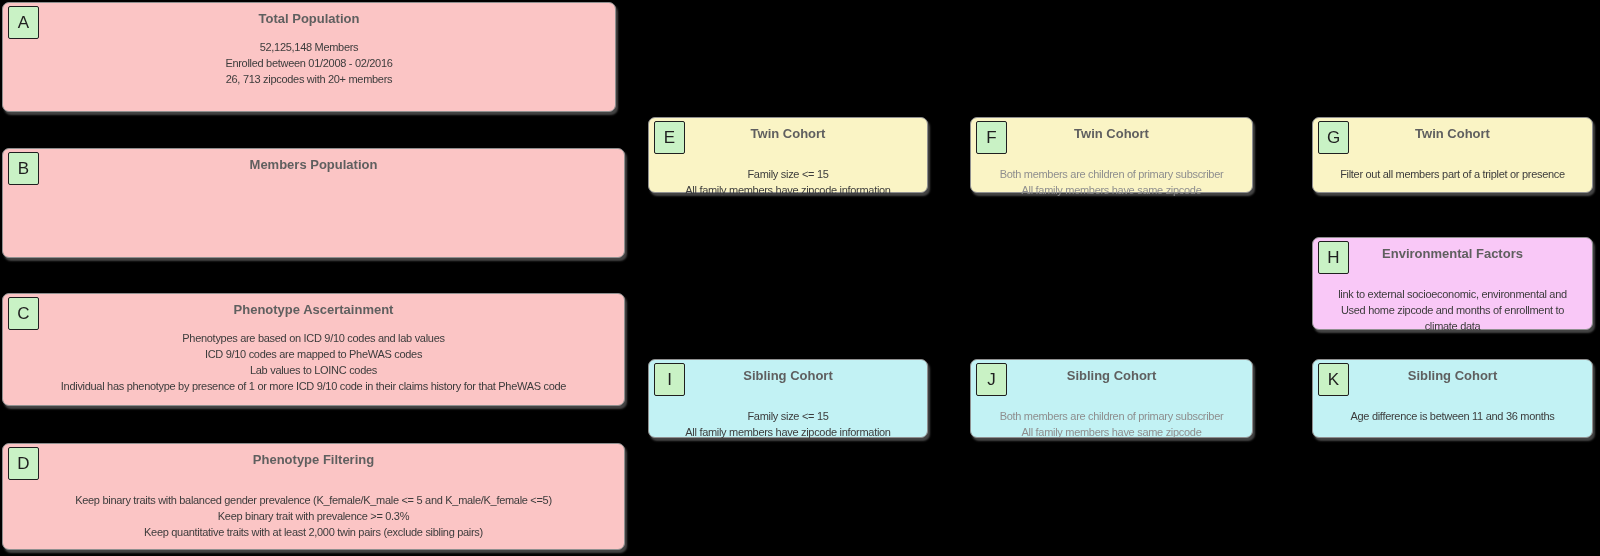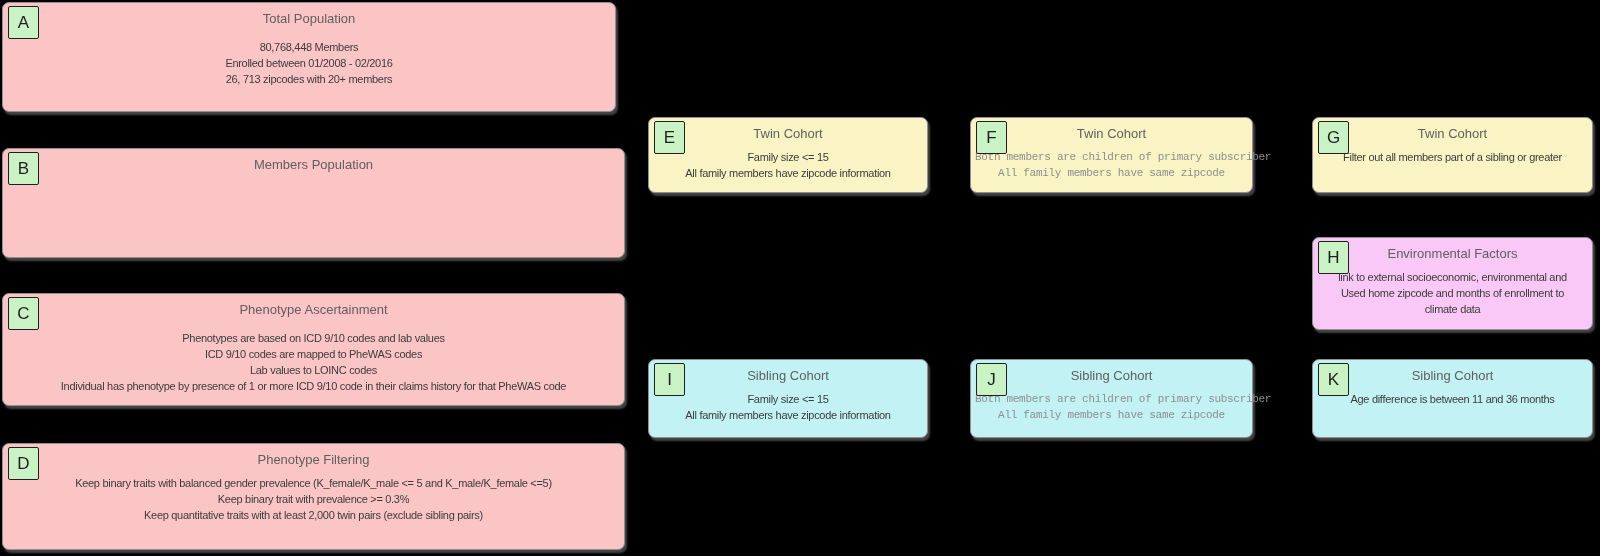--- a/index.html
+++ b/index.html
@@ -29,34 +29,34 @@
     width:31px;height:33px;
     box-sizing:border-box;
     background:#c9f2c5;
     border:1.6px solid #1f1f1f;
     border-radius:2px;
     display:flex;align-items:center;justify-content:center;
     font-size:17px;color:#1f1f1f;
   }
   .title{
     font-size:13px;
-    font-weight:normal;
+    font-weight:bold;
     color:#5f5f5f;
     line-height:16px;
   }
   .body{
     font-size:11px;
     letter-spacing:-0.3px;
     color:#3c3c3c;
     line-height:16px;
   }
   .body div{white-space:nowrap;}
   .gap-lg .body{margin-top:12px;}
-  .gap-sm .body{margin-top:7px;}
-  .muted .body{color:#8e8e8e;font-family:Liberation Mono, monospace;}
+  .gap-sm .body{margin-top:24px;}
+  .muted .body{color:#8e8e8e;}
   
   .n-a{left:2px;  top:2px;  width:614px;height:110px;}
   .n-b{left:2px;  top:148px;width:623px;height:110px;}
   .n-c{left:2px;  top:293px;width:623px;height:113px;}
   .n-d{left:2px;  top:443px;width:623px;height:107px;}
   .n-e{left:648px; top:117px;width:280px;height:76px;}
   .n-f{left:970px; top:117px;width:283px;height:76px;}
   .n-g{left:1312px;top:117px;width:281px;height:76px;}
   .n-h{left:1312px;top:237px;width:281px;height:93px;}
   .n-i{left:648px; top:359px;width:280px;height:79px;}
@@ -65,21 +65,21 @@
 </style>
 </head>
 <body>
 
 <div id="canvas">
 
   <div class="node pink gap-lg n-a">
     <div class="badge">A</div>
     <div class="title">Total Population</div>
     <div class="body">
-      <div>80,768,448 Members</div>
+      <div>52,125,148 Members</div>
       <div>Enrolled between 01/2008 - 02/2016</div>
       <div>26, 713 zipcodes with 20+ members</div>
     </div>
   </div>
 
   <div class="node pink gap-lg n-b">
     <div class="badge">B</div>
     <div class="title">Members Population</div>
   </div>
 
@@ -119,21 +119,21 @@
     <div class="body">
       <div>Both members are children of primary subscriber</div>
       <div>All family members have same zipcode</div>
     </div>
   </div>
 
   <div class="node yellow gap-sm n-g">
     <div class="badge">G</div>
     <div class="title">Twin Cohort</div>
     <div class="body">
-      <div>Filter out all members part of a sibling or greater</div>
+      <div>Filter out all members part of a triplet or presence</div>
     </div>
   </div>
 
   <div class="node magenta gap-sm n-h">
     <div class="badge">H</div>
     <div class="title">Environmental Factors</div>
     <div class="body">
       <div>link to external socioeconomic, environmental and</div>
       <div>Used home zipcode and months of enrollment to</div>
       <div>climate data</div>

